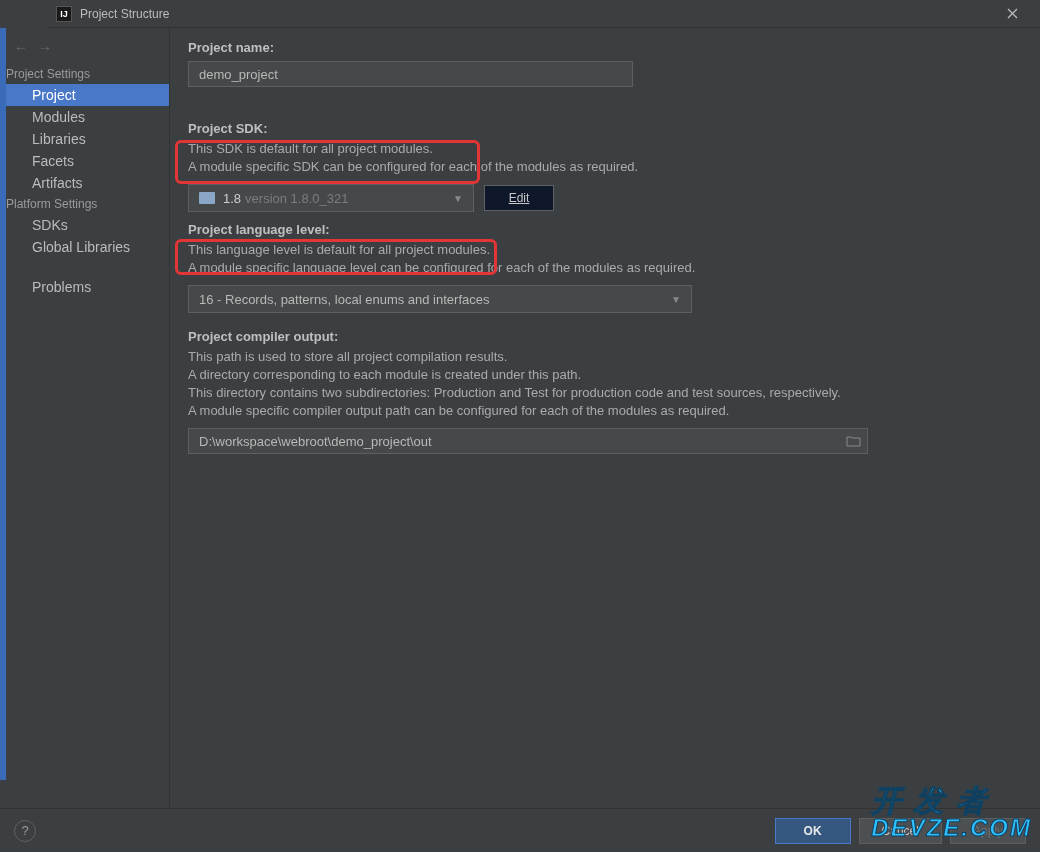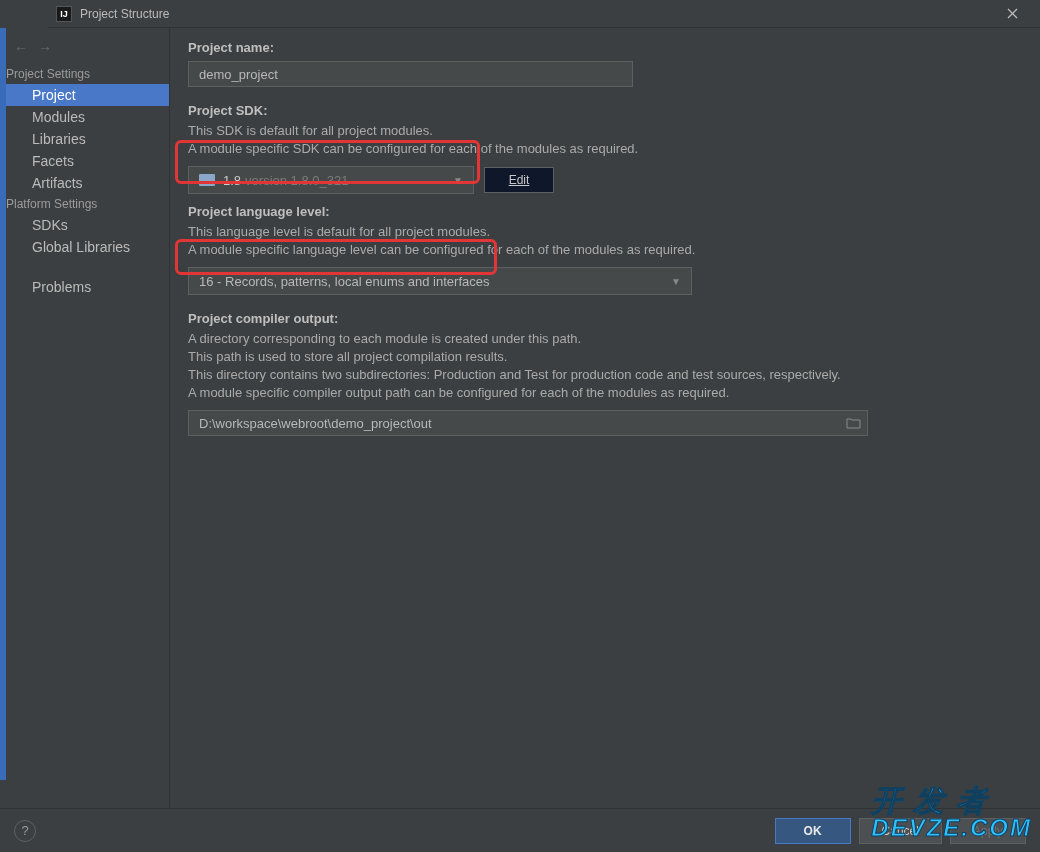--- a/index.html
+++ b/index.html
@@ -96,21 +96,21 @@
   }
   .text-input {
     width: 445px;
     height: 26px;
     background: #45494a;
     border: 1px solid #5e6060;
     color: #b8b8b8;
     padding: 0 10px;
     font-size: 13px;
     margin-top: 2px;
-    margin-bottom: 14px;
+    margin-bottom: 32px;
   }
   .sdk-row {
     display: flex; align-items: center; gap: 10px;
     margin-top: 8px;
     margin-bottom: 10px;
   }
   .dropdown {
     height: 28px;
     background: #45494a;
     border: 1px solid #5e6060;
@@ -315,22 +315,22 @@
     <div class="field-label">Project language level:</div>
     <div class="desc">This language level is default for all project modules.</div>
     <div class="desc">A module specific language level can be configured for each of the modules as required.</div>
 
     <div class="dropdown lang-dropdown">
       <span>16 - Records, patterns, local enums and interfaces</span>
       <span class="arrow">▼</span>
     </div>
 
     <div class="field-label">Project compiler output:</div>
+    <div class="desc">This path is used to store all project compilation results.</div>
     <div class="desc">A directory corresponding to each module is created under this path.</div>
-    <div class="desc">This path is used to store all project compilation results.</div>
     <div class="desc">This directory contains two subdirectories: Production and Test for production code and test sources, respectively.</div>
     <div class="desc">A module specific compiler output path can be configured for each of the modules as required.</div>
 
     <div class="output-input-wrap">
       <input type="text" class="output-input" value="D:\workspace\webroot\demo_project\out" style="">
       <div class="browse-icon">
         <svg width="16" height="12" viewBox="0 0 16 12">
             <path d="M1 2h4l1 1h8v8H1z" fill="none" stroke="#8a8a8a" stroke-width="1"></path>
           </svg>
       </div>

